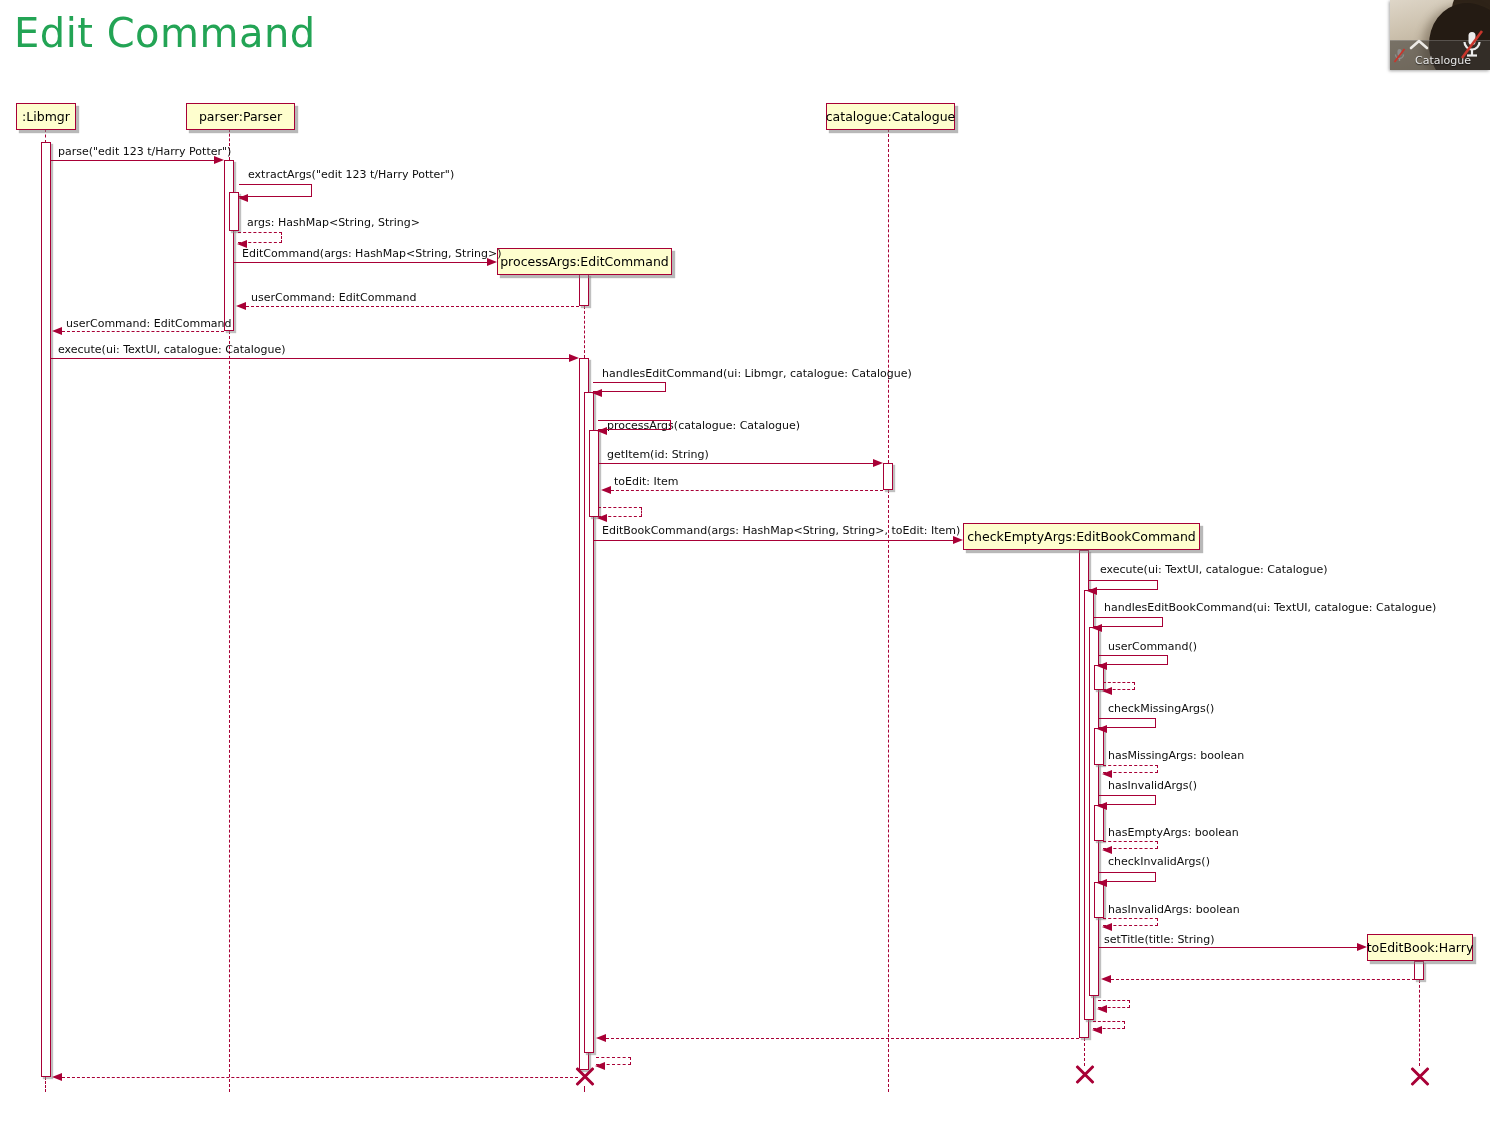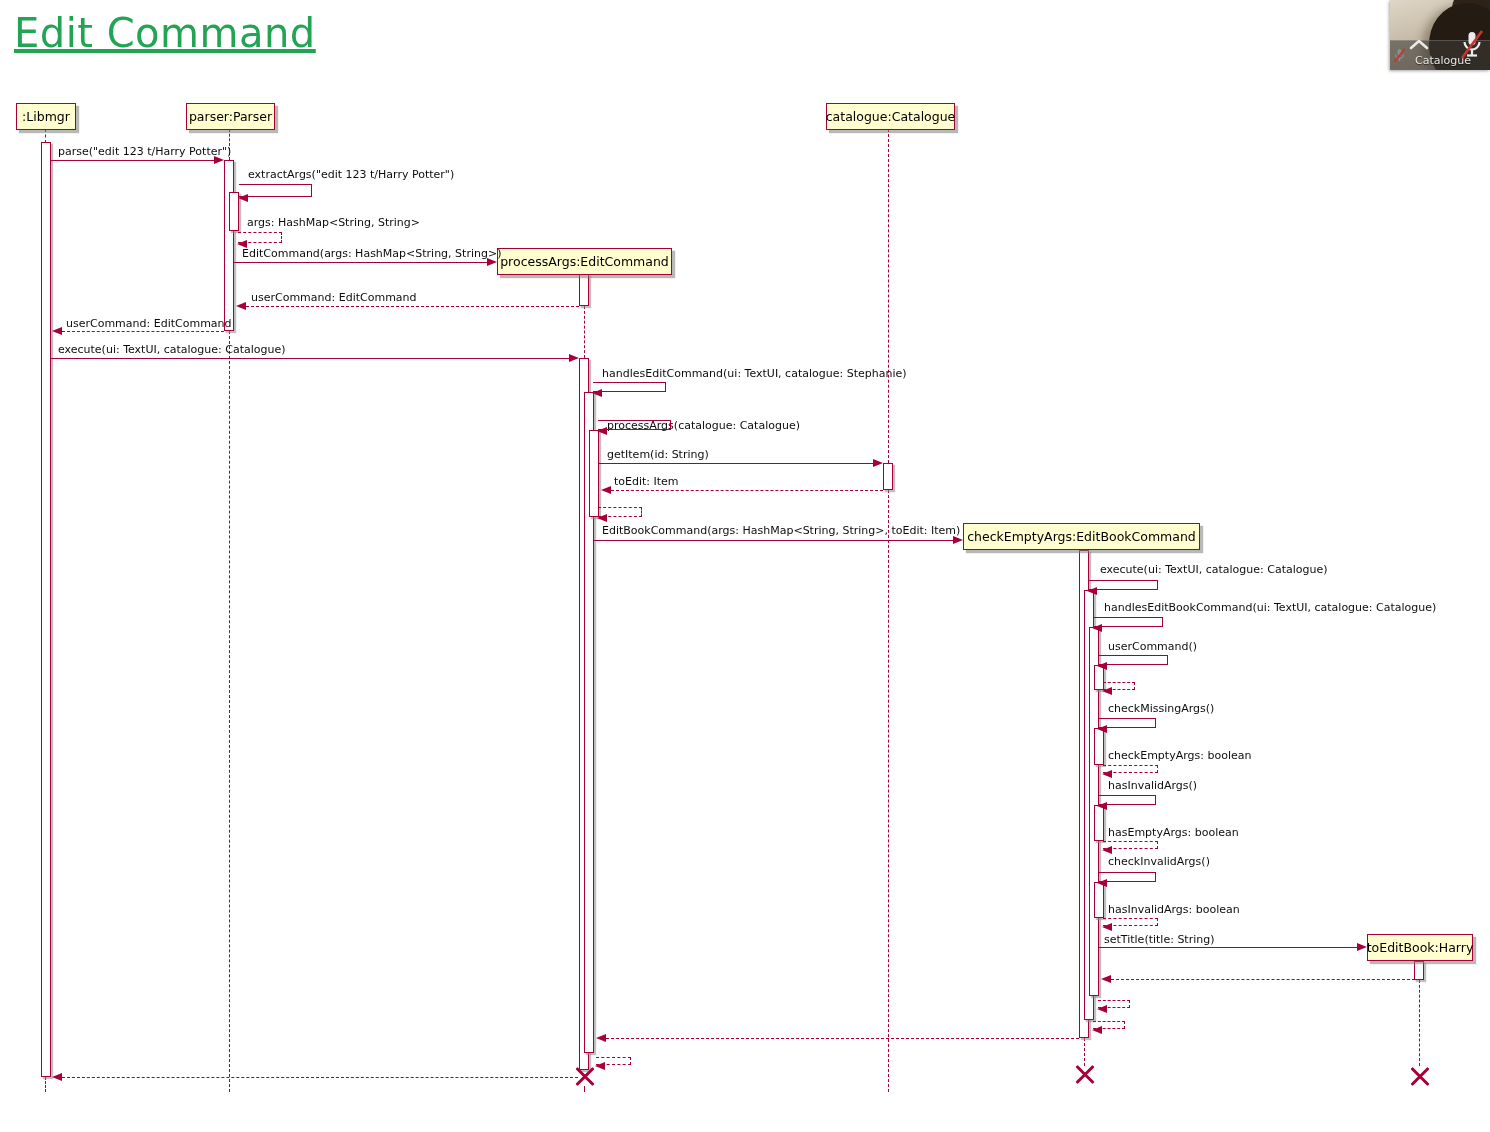--- a/index.html
+++ b/index.html
@@ -1,20 +1,20 @@
 <!DOCTYPE html>
 <html><head>
 <meta charset="utf-8">
 <style>
   html,body{margin:0;padding:0;background:#ffffff;width:1490px;height:1132px;overflow:hidden;
     font-family:"DejaVu Sans","Liberation Sans",sans-serif;}
   #stage{position:relative;width:1490px;height:1132px;background:#fff;}
 
   .title{position:absolute;left:14px;top:10px;font-size:40px;font-weight:500;color:#23a455;
-    letter-spacing:0.5px;text-decoration:underline;}
+    letter-spacing:0.5px;}
 
   
   .life{position:absolute;width:0;border-left:1px dashed #a80036;}
 
   
   .act{position:absolute;width:10px;background:#ffffff;border:1px solid #a80036;
     box-shadow:2px 2px 1px rgba(140,140,140,0.55);box-sizing:border-box;}
 
   
   .pbox{position:absolute;height:27px;background:#fefece;border:1.6px solid #a80036;
@@ -94,21 +94,21 @@
   <div class="act" style="left:1079px;top:550px;height:488px"></div>
   <div class="act" style="left:1084px;top:590px;height:430px"></div>
   <div class="act" style="left:1089px;top:627px;height:369px"></div>
   <div class="act" style="left:1094px;top:665px;height:25px"></div>
   <div class="act" style="left:1094px;top:728px;height:37px"></div>
   <div class="act" style="left:1094px;top:805px;height:36px"></div>
   <div class="act" style="left:1094px;top:882px;height:36px"></div>
   <div class="act" style="left:1414px;top:961px;height:19px"></div>
 
   <div class="pbox" style="left:16px;top:103px;width:60px">:Libmgr</div>
-  <div class="pbox" style="left:186px;top:103px;width:89px">parser:Parser</div>
+  <div class="pbox" style="left:186px;top:103px;width:109px">parser:Parser</div>
   <div class="pbox" style="left:826px;top:103px;width:129px">catalogue:Catalogue</div>
   <div class="pbox" style="left:497px;top:248px;width:175px">processArgs:EditCommand</div>
   <div class="pbox" style="left:963px;top:523px;width:237px">checkEmptyArgs:EditBookCommand</div>
   <div class="pbox" style="left:1367px;top:934px;width:106px">toEditBook:Harry</div>
 
   <div class="mlabel" style="left:58px;top:145px">parse("edit 123 t/Harry Potter")</div>
   <div class="aline" style="left:51px;top:160px;width:164px"></div>
   <div class="ahead r" style="left:214px;top:156px"></div>
 
   <div class="mlabel" style="left:248px;top:168px">extractArgs("edit 123 t/Harry Potter")</div>
@@ -130,21 +130,21 @@
   <div class="ahead l" style="left:236px;top:302px"></div>
 
   <div class="mlabel" style="left:66px;top:317px">userCommand: EditCommand</div>
   <div class="aline dash" style="left:62px;top:331px;width:162px"></div>
   <div class="ahead l" style="left:52px;top:327px"></div>
 
   <div class="mlabel" style="left:58px;top:343px">execute(ui: TextUI, catalogue: Catalogue)</div>
   <div class="aline" style="left:51px;top:358px;width:519px"></div>
   <div class="ahead r" style="left:569px;top:354px"></div>
 
-  <div class="mlabel" style="left:602px;top:367px">handlesEditCommand(ui: TextUI, catalogue: Stephanie)</div>
+  <div class="mlabel" style="left:602px;top:367px">handlesEditCommand(ui: Libmgr, catalogue: Catalogue)</div>
   <div class="loop" style="left:593px;top:382px;width:73px;height:10px">
       <span class="lh"></span>
     </div>
 
   <div class="mlabel" style="left:607px;top:419px">processArgs(catalogue: Catalogue)</div>
   <div class="loop" style="left:598px;top:420px;width:73px;height:10px">
       <span class="lh"></span>
     </div>
 
   <div class="mlabel" style="left:607px;top:448px">getItem(id: String)</div>
@@ -178,21 +178,21 @@
       <span class="lh"></span>
     </div>
   <div class="loop dash" style="left:1103px;top:682px;width:32px;height:8px">
       <span class="lh"></span>
     </div>
 
   <div class="mlabel" style="left:1108px;top:702px">checkMissingArgs()</div>
   <div class="loop" style="left:1098px;top:718px;width:58px;height:10px">
       <span class="lh"></span>
     </div>
-  <div class="mlabel" style="left:1108px;top:749px">checkEmptyArgs: boolean</div>
+  <div class="mlabel" style="left:1108px;top:749px">hasMissingArgs: boolean</div>
   <div class="loop dash" style="left:1103px;top:765px;width:55px;height:8px">
       <span class="lh"></span>
     </div>
 
   <div class="mlabel" style="left:1108px;top:779px">hasInvalidArgs()</div>
   <div class="loop" style="left:1098px;top:795px;width:58px;height:10px">
       <span class="lh"></span>
     </div>
   <div class="mlabel" style="left:1108px;top:826px">hasEmptyArgs: boolean</div>
   <div class="loop dash" style="left:1103px;top:841px;width:55px;height:8px">

